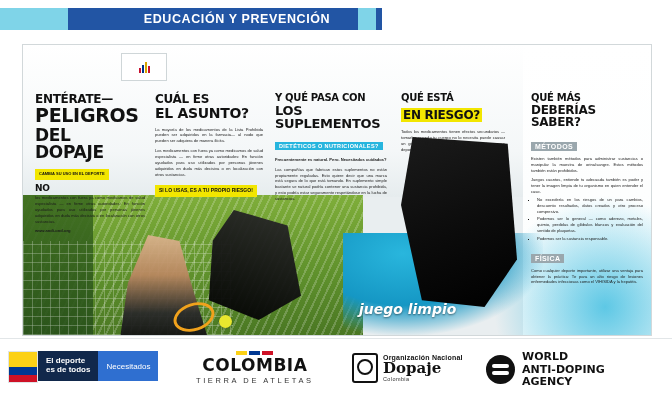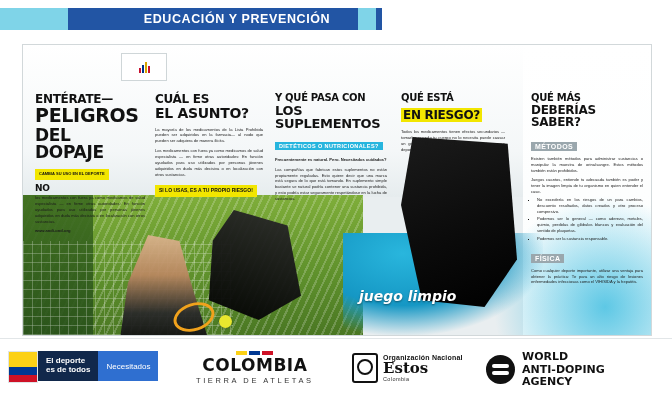--- a/index.html
+++ b/index.html
@@ -412,21 +412,21 @@
     <div style="margin-top:3px;"><span class="tag-cyan" style="font-size:5.5px;">DIETÉTICOS O NUTRICIONALES?</span></div>
     <div class="body-text" style="margin-top:5px; font-weight:bold;">Frecuentemente es natural. Pero. Necesitados cuidados?</div>
     <div class="body-text" style="margin-top:4px;">Las compañías que fabrican estos suplementos no están propiamente reguladas. Esto quiere decir que una marca está segura de lo que está tomando. En suplemento simple bastante se natural podría contener una sustancia prohibida, y esto podría estar seguramente respetándose en la lucha de sustancias.</div>
   </div>
 
   <div class="block" style="left:378px; top:48px; width:104px;">
     <div class="h-black hl-sm">QUÉ ESTÁ</div>
     <div style="margin-top:2px;"><span class="hi-yellow h-black" style="font-size:12px;">EN RIESGO?</span></div>
     <div class="body-text" style="margin-top:6px;">Todos los medicamentos tienen efectos secundarios — tomarlos cuando tu cuerpo no lo necesita puede causar un grave daño a tu organismo y destruir tu carrera deportiva.</div>
   </div>
-  <div class="block" style="left:336px; top:242px;">
+  <div class="block" style="left:336px; top:255px;">
     <span class="juego-limpio">juego limpio</span>
   </div>
 
   <div class="block" style="left:508px; top:48px; width:112px;">
     <div class="h-black hl-sm">QUÉ MÁS</div>
     <div class="h-black" style="font-size:12px; margin-top:1px;">DEBERÍAS SABER?</div>
     <div style="margin-top:6px;"><span class="tag-grey">MÉTODOS</span></div>
     <div class="body-text" style="margin-top:3px;">Existen también métodos para administrar sustancias o manipular la muestra de orina/sangre. Estos métodos también están prohibidos.</div>
     <div class="body-text" style="margin-top:4px;">Juegos cuantos, entiende tu adecuada también es poder y tener la imagen limpia de tu organismo en quien entender el caso.</div>
     <ul class="bullets body-text">
@@ -462,21 +462,21 @@
         <i></i>
       </div>
     <div class="colombia-word">COLOMBIA</div>
     <div class="colombia-sub">TIERRA DE ATLETAS</div>
   </div>
 
   <div class="ond-block">
     <div class="ond-mark"></div>
     <div class="ond-text">
       <div class="l1">Organización Nacional</div>
-      <div class="l2">Estos</div>
+      <div class="l2">Dopaje</div>
       <div class="l3">Colombia</div>
     </div>
   </div>
 
   <div class="wada-block">
     <div class="wada-mark"></div>
     <div class="wada-text">
       <div>WORLD</div>
       <div>ANTI-DOPING</div>
       <div>AGENCY</div>

